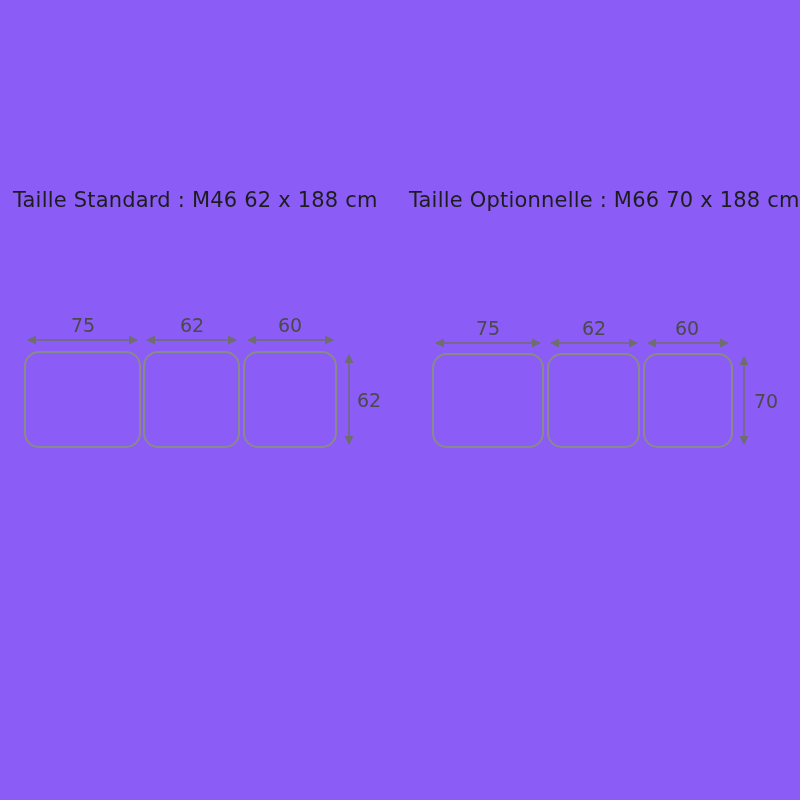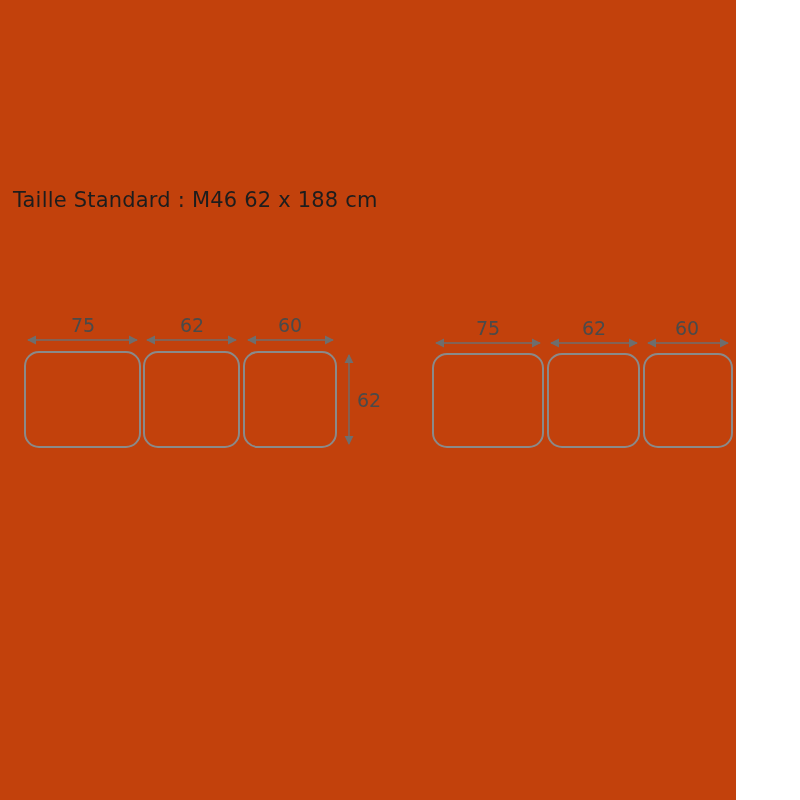--- a/index.html
+++ b/index.html
@@ -2,23 +2,23 @@
 <html><head>
 <meta charset="utf-8">
 <style>
   html, body {
     margin: 0;
     padding: 0;
     background: #ffffff;
   }
   .canvas {
     position: relative;
-    width: 736px;
+    width: 800px;
     height: 800px;
-    background: #c2410c;
+    background: #8b5cf6;
     overflow: hidden;
     font-family: "DejaVu Sans", sans-serif;
   }
   .size-title {
     position: absolute;
     top: 189px;
     font-size: 21px;
     line-height: 1.1;
     color: #1d1d1d;
     white-space: nowrap;
@@ -55,20 +55,21 @@
     text-anchor: start;
   }
 </style>
 </head>
 <body>
 
 <div class="canvas">
 
   <div class="size-title left">Taille Standard : M46 62 x 188 cm</div>
 
+  <div class="size-title right">Taille Optionnelle : M66 70 x 188 cm</div>
 
   <svg class="diagram left" width="400" height="170" viewBox="0 0 400 170">
     <defs>
       <marker id="ah-std" viewBox="0 0 10 10" refX="9" refY="5" markerWidth="6.5" markerHeight="6.5" orient="auto-start-reverse">
         <path class="ah" d="M0,0 L10,5 L0,10 Z"></path>
       </marker>
     </defs>
 
     <rect class="section" x="25" y="52" width="115" height="95" rx="14"></rect>
     <rect class="section" x="144" y="52" width="95" height="95" rx="14"></rect>

